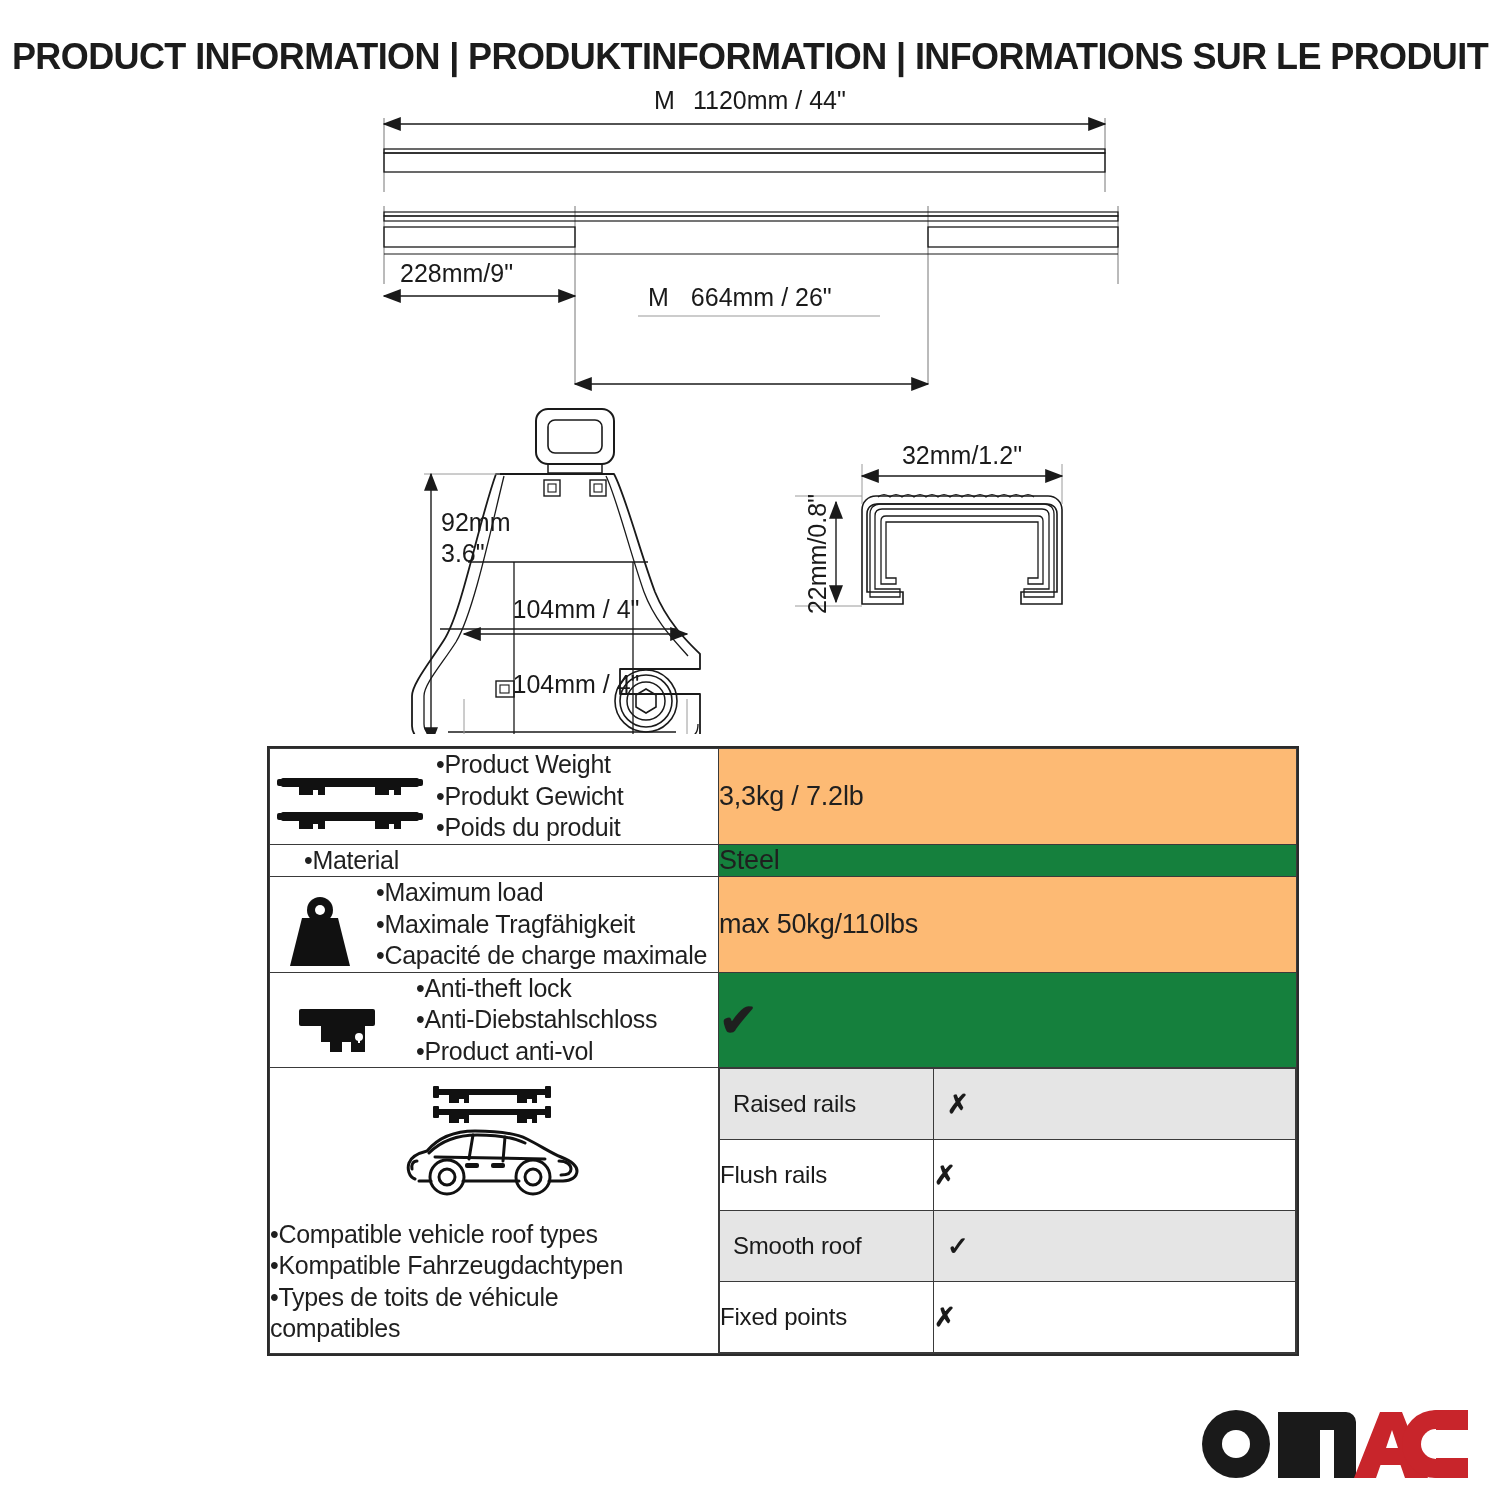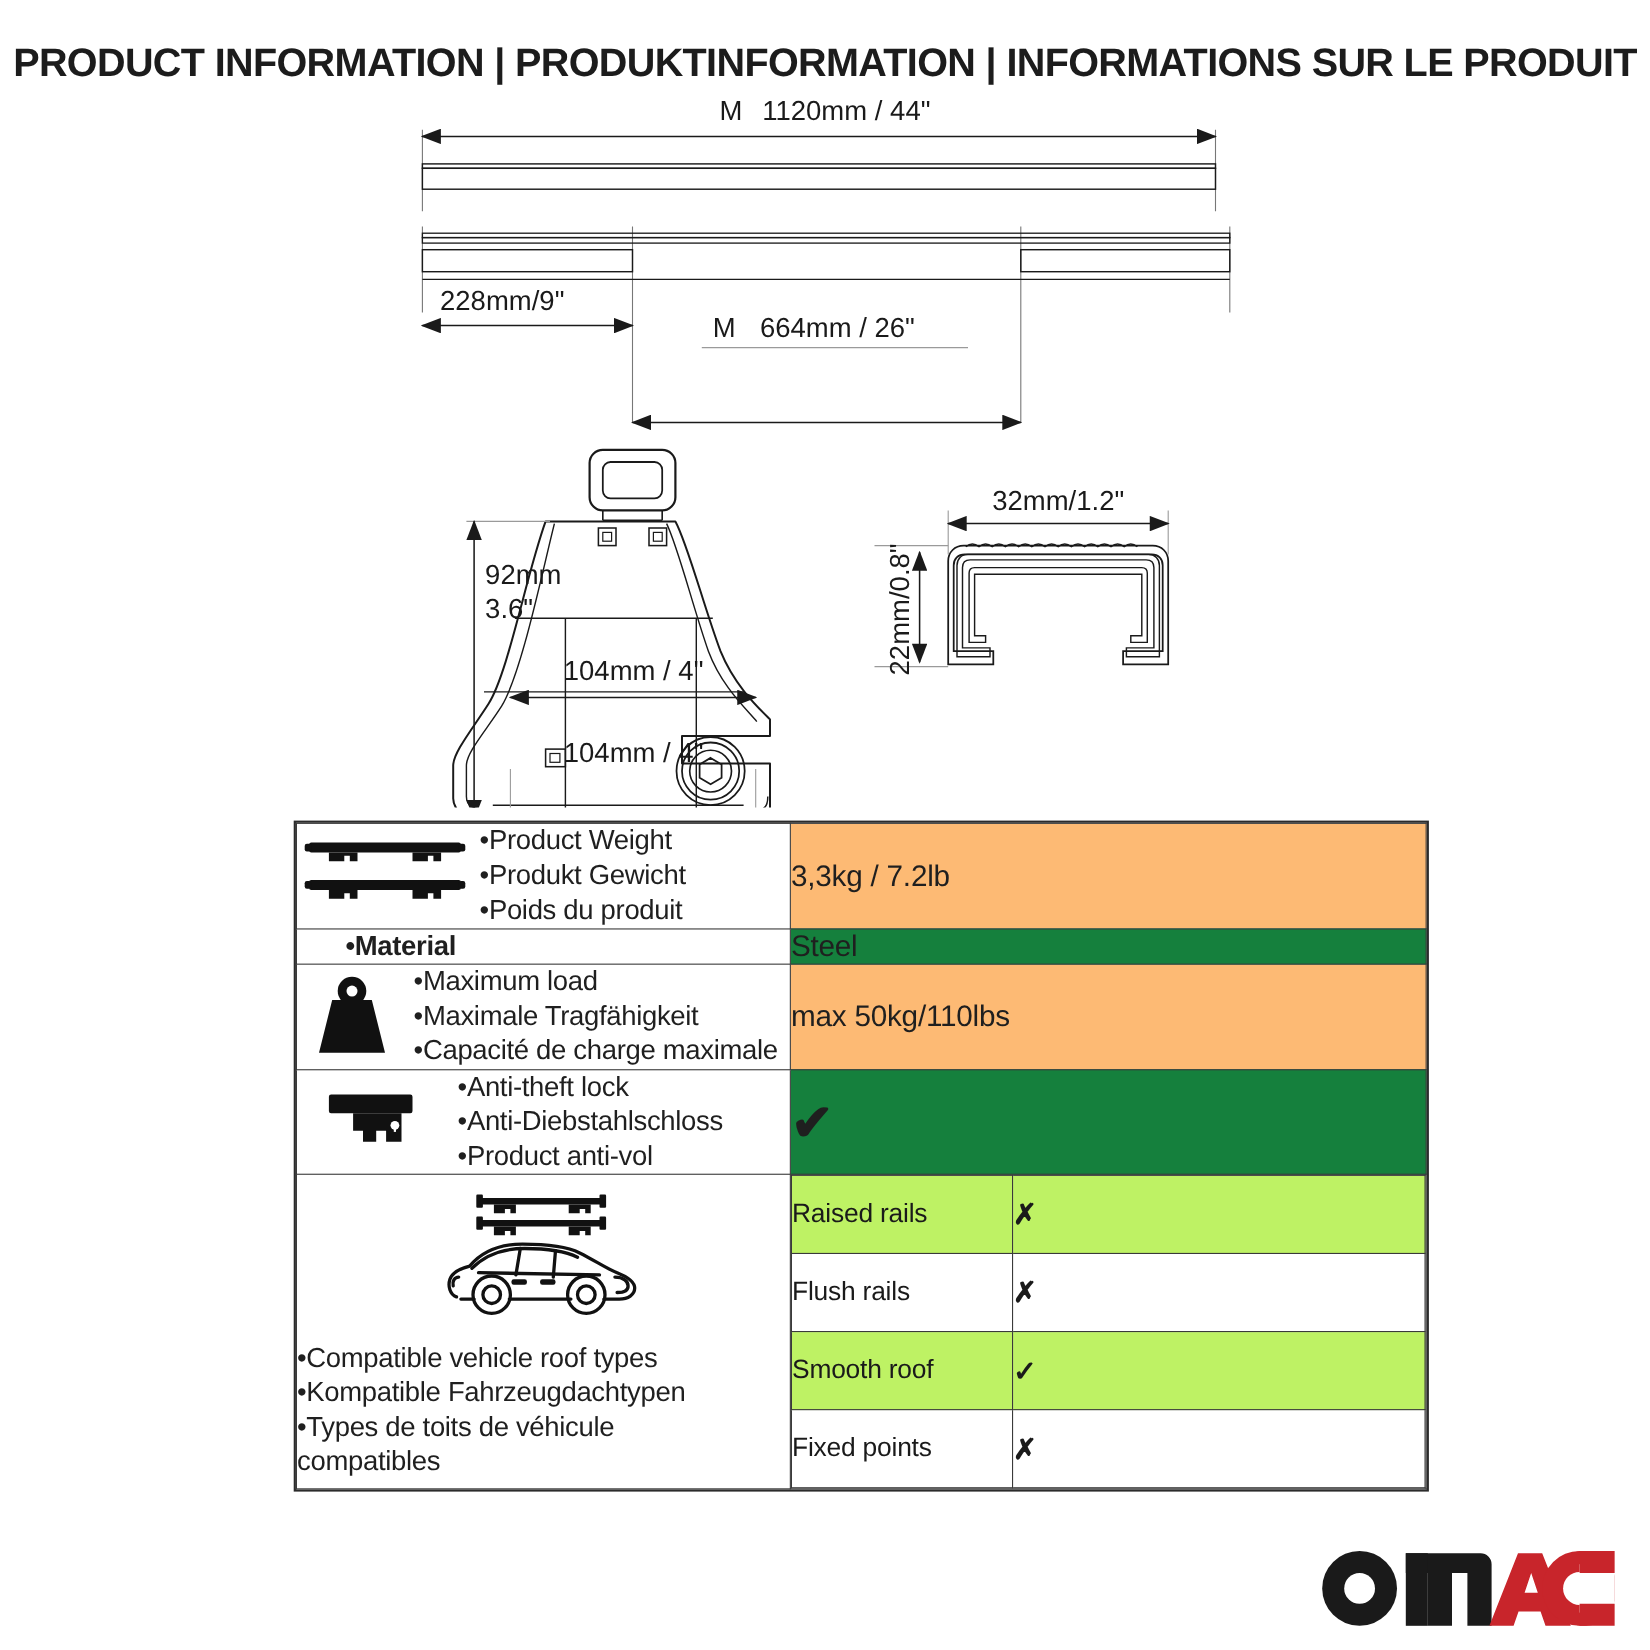--- a/index.html
+++ b/index.html
@@ -77,21 +77,21 @@
     background: #fdba74;
     padding: 14px 0 14px 24px;
     font-size: 27px;
     color: #1f1f1f;
     letter-spacing: -0.2px;
   }
   .cell-value.plain { background: #15803d; }
 
   .label-flex {
     display: flex;
-    align-items: center;
+    align-items: flex-end;
     gap: 6px;
   }
   .icon-box {
     width: 160px;
     min-width: 160px;
     display: flex;
     align-items: center;
     justify-content: center;
   }
   .label-lines {
@@ -117,21 +117,21 @@
     width: 200px;
     padding-left: 16px;
     font-size: 24px;
     letter-spacing: -0.2px;
   }
   .roof-mark {
     padding-left: 16px;
     font-size: 26px;
     font-weight: 700;
   }
-  .row-shade td { background: #bef264; }
+  .row-shade td { background: #e5e5e5; padding-left: 13px; }
   .row-plain td { background: #ffffff; margin-top: 40px; }
 
   .compat-cell {
     padding: 12px 10px 16px 14px;
     text-align: left;
   }
   .compat-icon-wrap {
     text-align: center;
     padding-bottom: 6px;
   }
@@ -330,21 +330,21 @@
               <div>•Product Weight</div>
               <div>•Produkt Gewicht</div>
               <div>•Poids du produit</div>
             </span>
           </div>
         </td>
         <td class="cell-value">3,3kg / 7.2lb</td>
       </tr>
 
       <tr>
-        <td class="cell-label" style="padding-left:44px;font-weight:bold;">
+        <td class="cell-label" style="padding-left:34px;">
           <span class="label-lines">
             <div>•Material</div>
           </span>
         </td>
         <td class="cell-value plain">Steel</td>
       </tr>
 
       <tr>
         <td class="cell-label">
           <div class="label-flex">

